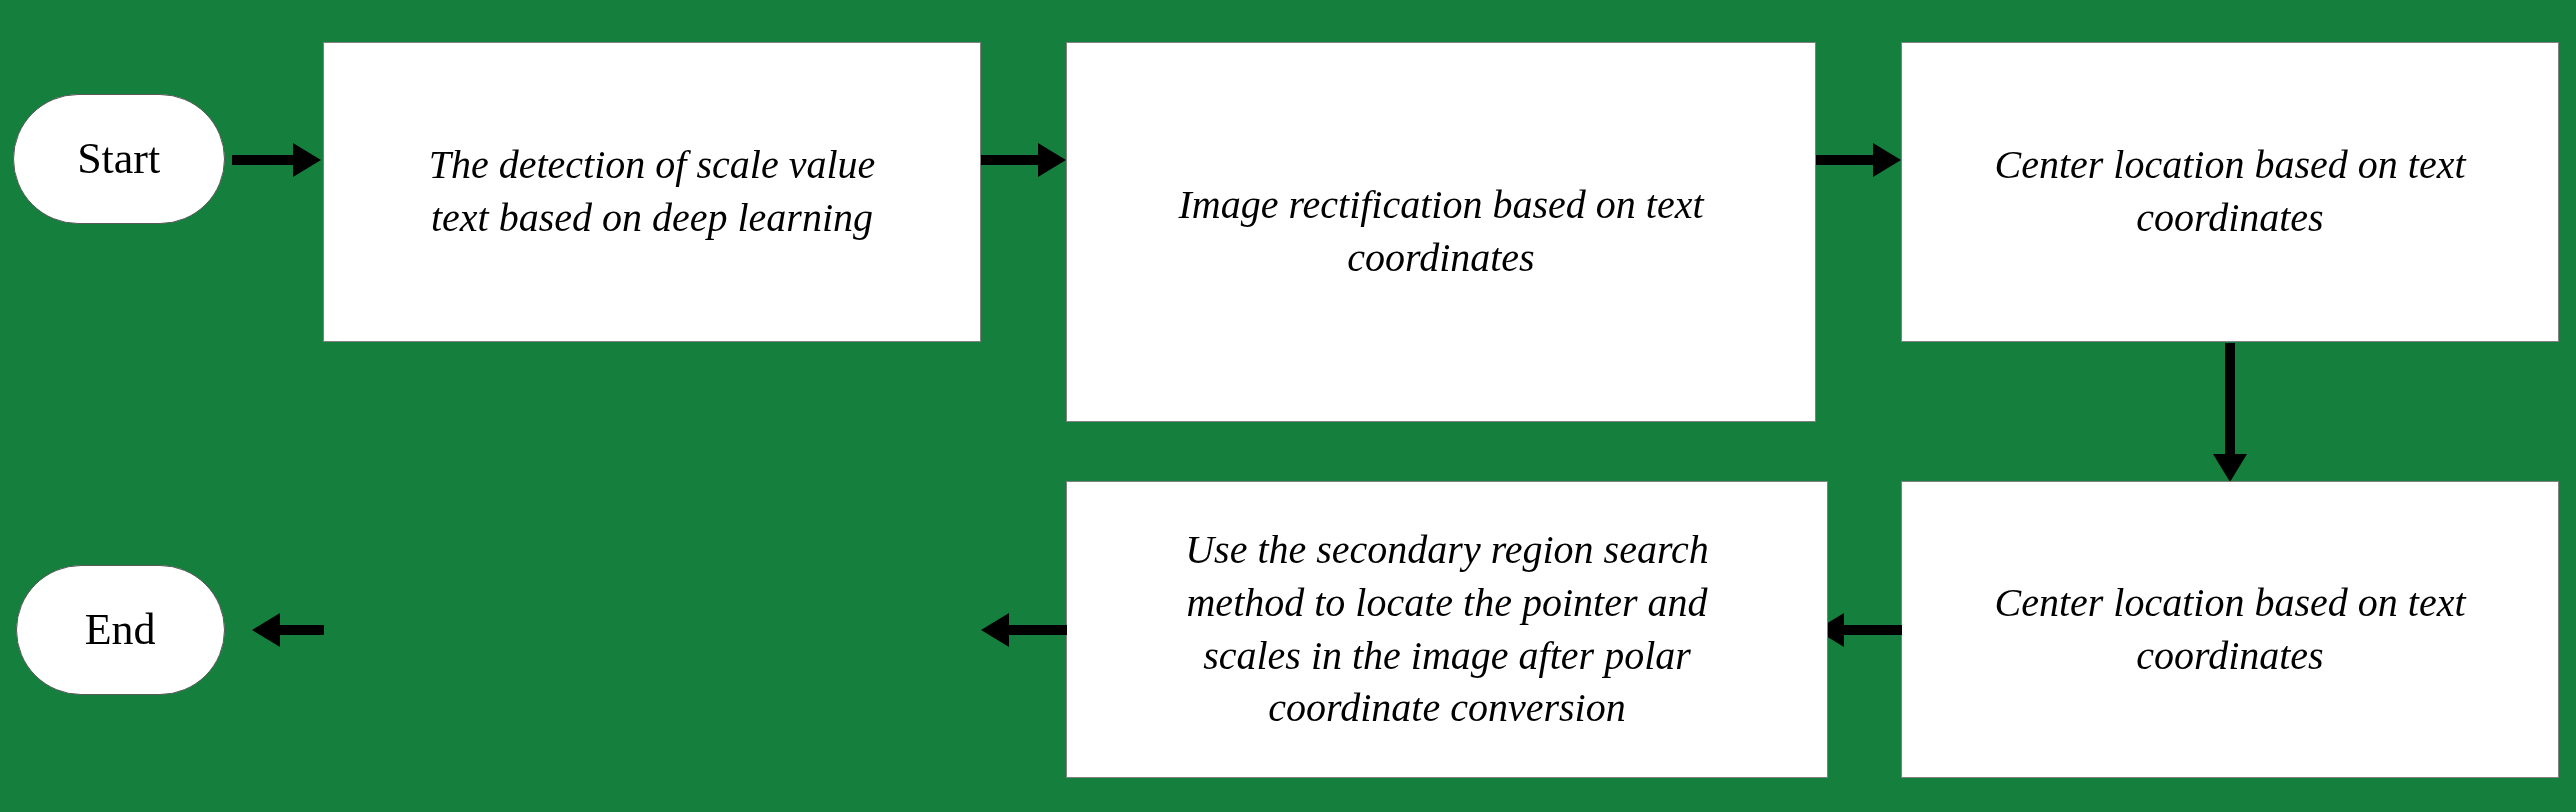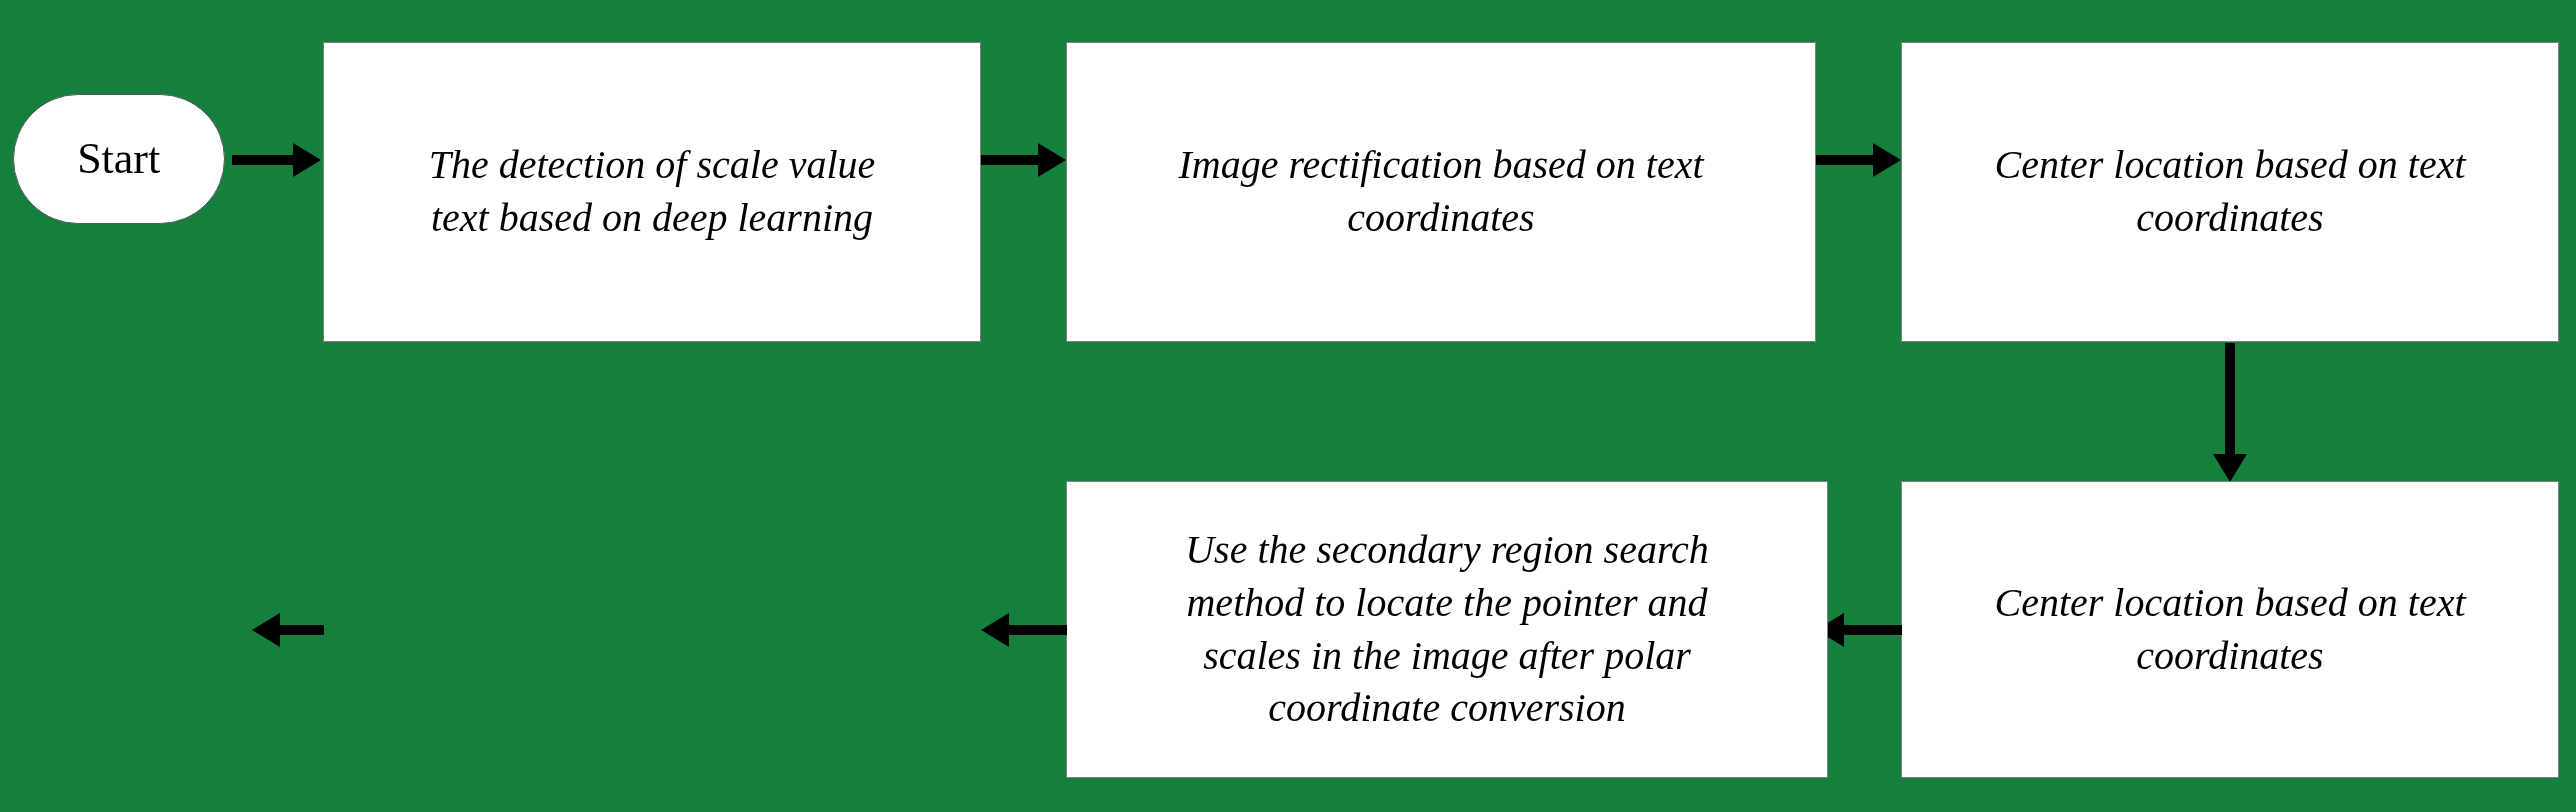--- a/index.html
+++ b/index.html
@@ -52,21 +52,21 @@
   <div class="node proc" style="left:323px;top:42px;width:658px;height:300px;">
     <span class="txt">The detection of scale value
 text  based on deep learning</span>
   </div>
 
   <div class="arrow ar-r" style="left:981px;top:142px;width:85px;height:35px;">
     <div class="shaft" style="width:58px;"></div>
     <div class="head"></div>
   </div>
 
-  <div class="node proc" style="left:1066px;top:42px;width:750px;height:300px;">
+  <div class="node proc" style="left:1066px;top:42px;width:750px;height:380px;">
     <span class="txt">Image rectification based on text
 coordinates</span>
   </div>
 
   <div class="arrow ar-r" style="left:1816px;top:142px;width:85px;height:35px;">
     <div class="shaft" style="width:58px;"></div>
     <div class="head"></div>
   </div>
 
   <div class="node proc" style="left:1901px;top:42px;width:658px;height:300px;">
@@ -100,15 +100,18 @@
     <div class="shaft" style="width:59px;"></div>
     <div class="head"></div>
   </div>
 
 
   <div class="arrow ar-l" style="left:252px;top:612px;width:72px;height:35px;">
     <div class="shaft" style="width:45px;"></div>
     <div class="head"></div>
   </div>
 
+  <div class="node term" style="left:15.6px;top:565px;width:209px;height:130px;">
+    <span class="txt">End</span>
+  </div>
 
 </div>
 
 
 </body></html>

